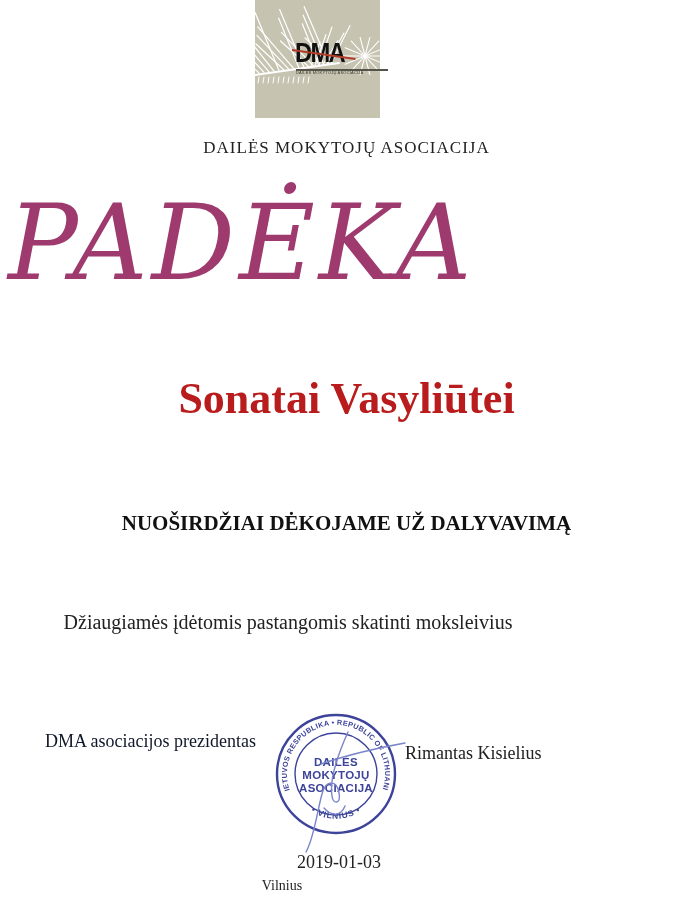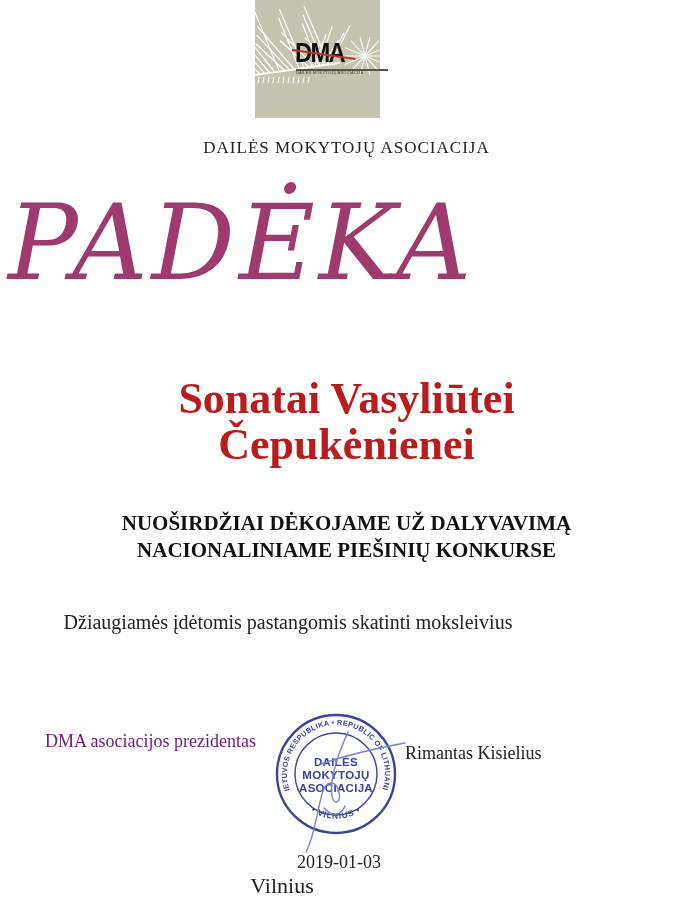--- a/index.html
+++ b/index.html
@@ -48,29 +48,29 @@
   }
   .body-bold{
     position:absolute;left:0;top:510px;width:693px;text-align:center;
     font-weight:bold;font-size:21px;line-height:27px;color:#111;
   }
   .body-reg{
     position:absolute;left:0;top:609px;width:576px;text-align:center;
     font-size:20px;line-height:27px;color:#222;
   }
   
-  .sig-left{position:absolute;left:45px;top:731px;font-size:18px;color:#701a75;}
+  .sig-left{position:absolute;left:45px;top:731px;font-size:18px;color:#0f172a;}
   .sig-right{position:absolute;left:405px;top:731px;font-size:18px;color:#222;margin-top:12px;}
   .stamp-svg{position:absolute;left:266px;top:706px;}
   .stamp-ring-text{font-family:"Liberation Sans", sans-serif;font-weight:bold;font-size:7.3px;letter-spacing:0.3px;}
   .stamp-bottom-text{font-family:"Liberation Sans", sans-serif;font-weight:bold;font-size:8.5px;letter-spacing:0.8px;}
   .stamp-center-text{font-family:"Liberation Sans", sans-serif;font-weight:bold;font-size:11.5px;letter-spacing:0.3px;text-anchor:middle;}
   
   .footer-date{position:absolute;left:0;top:851px;width:678px;text-align:center;font-size:18px;color:#222;line-height:23px;}
-  .footer-city{position:absolute;left:0;top:874px;width:564px;text-align:center;font-size:22px;color:#222;line-height:23px;}
+  .footer-city{position:absolute;left:0;top:874px;width:564px;text-align:center;font-size:14px;color:#222;line-height:23px;}
 </style>
 </head>
 <body>
 
 <div class="page">
 
   <div class="logo-box" style="background: rgb(198, 195, 177);">
     <svg id="feather-svg" width="125" height="118" viewBox="0 0 125 118">
         <line x1="0" y1="75" x2="84" y2="63" stroke="#ffffff" stroke-width="1.8" stroke-linecap="round"></line>
         <line x1="4" y1="73" x2="-23.5" y2="47" stroke="#ffffff" stroke-width="1.2" stroke-linecap="round"></line>
@@ -126,26 +126,24 @@
   </div>
   <div class="dma-redline" style="background: rgb(178, 59, 40);"></div>
   <div class="dma-rule"></div>
 
   <div class="assoc-name">DAILĖS MOKYTOJŲ ASOCIACIJA</div>
 
   <div class="title" id="title-el" style="color: rgb(158, 58, 109);">PADĖKA</div>
 
   <div class="recipient">
     <div>Sonatai Vasyliūtei</div>
-    <div>Čepukėnienei</div>
   </div>
 
   <div class="body-bold">
     <div>NUOŠIRDŽIAI DĖKOJAME UŽ DALYVAVIMĄ</div>
-    <div>NACIONALINIAME PIEŠINIŲ KONKURSE</div>
   </div>
 
   <div class="body-reg">
     <div>Džiaugiamės įdėtomis pastangomis skatinti moksleivius</div>
   </div>
 
   <div class="sig-left">DMA asociacijos prezidentas</div>
   <div class="sig-right">Rimantas Kisielius</div>
 
   <svg class="stamp-svg" width="145" height="155" viewBox="0 0 145 155">

